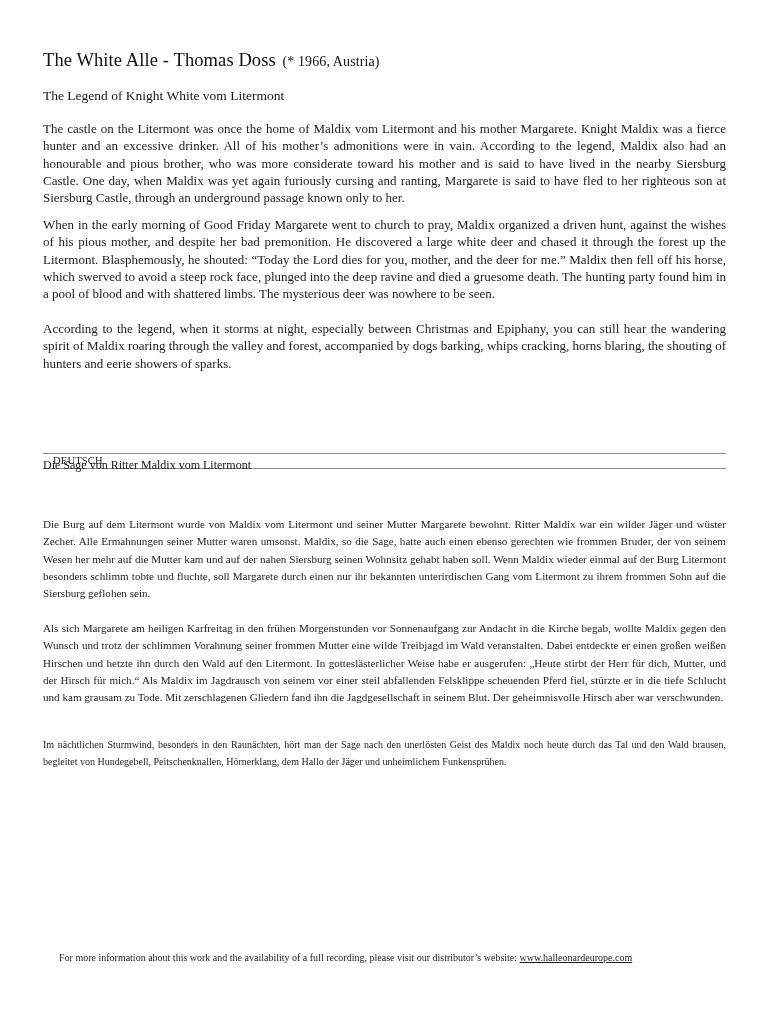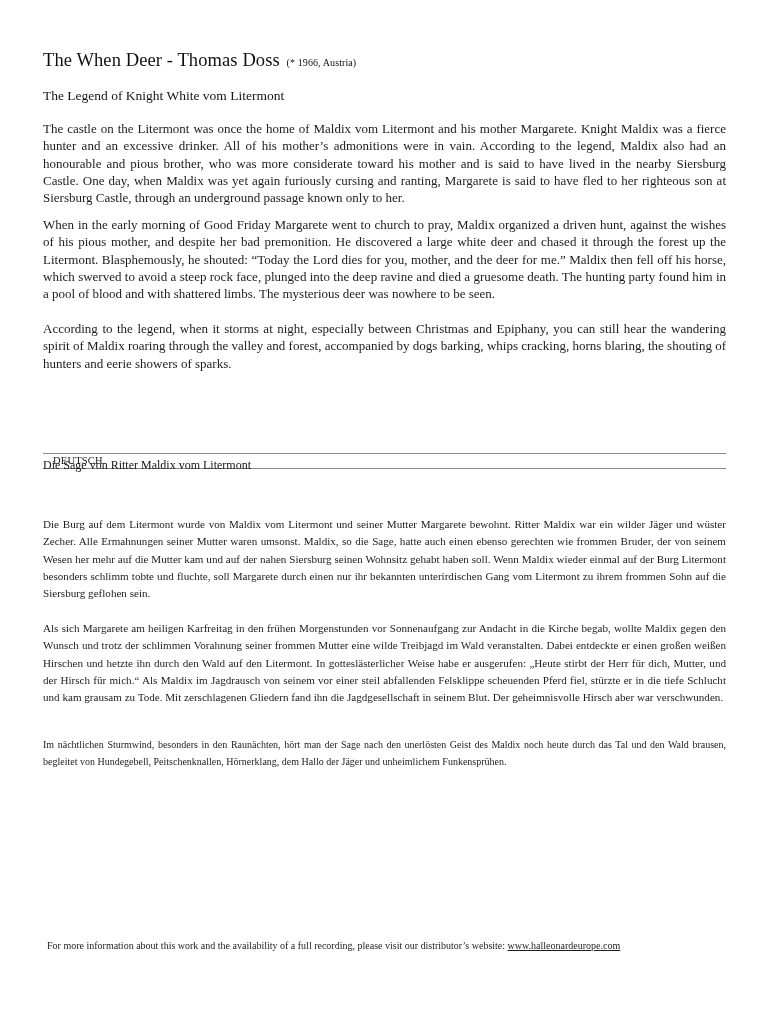--- a/index.html
+++ b/index.html
@@ -24,21 +24,21 @@
     .title {
       position: absolute;
       top: 50px;
       left: 0;
       font-size: 18.5px;
       white-space: nowrap;
       letter-spacing: 0.1px;
       color: #111;
     }
     .title .sub {
-      font-size: 10px;
+      font-size: 14px;
       margin-left: 2px;
     }
     .heading {
       position: absolute;
       left: 0;
       font-size: 13.5px;
       white-space: nowrap;
       color: #151515;
     }
     .heading-en { top: 88px; }
@@ -81,35 +81,35 @@
     .footer {
       position: absolute;
       left: 0;
       top: 934px;
       width: 683px;
       font-size: 10px;
       line-height: 15.5px;
       color: #1c1c1c;
     }
     .footer p {
-      margin: 4px;
+      margin: 16px;
       text-align: justify;
     }
     .footer a {
       color: #1c1c1c;
       text-decoration: underline;
     }
   </style>
 </head>
 <body>
 
 <div class="page">
 
   <div class="title">
-    <span>The When Deer - Thomas Doss</span>
+    <span>The White Alle - Thomas Doss</span>
     <span class="sub">(* 1966, Austria)</span>
   </div>
 
   <div class="heading heading-en">The Legend of Knight White vom Litermont</div>
 
   <p class="para p-en-1">The castle on the Litermont was once the home of Maldix vom Litermont and his mother Margarete. Knight Maldix was a fierce hunter and an excessive drinker. All of his mother’s admonitions were in vain. According to the legend, Maldix also had an honourable and pious brother, who was more considerate toward his mother and is said to have lived in the nearby Siersburg Castle. One day, when Maldix was yet again furiously cursing and ranting, Margarete is said to have fled to her righteous son at Siersburg Castle, through an underground passage known only to her.</p>
   <p class="para p-en-2">When in the early morning of Good Friday Margarete went to church to pray, Maldix organized a driven hunt, against the wishes of his pious mother, and despite her bad premonition. He discovered a large white deer and chased it through the forest up the Litermont. Blasphemously, he shouted: “Today the Lord dies for you, mother, and the deer for me.” Maldix then fell off his horse, which swerved to avoid a steep rock face, plunged into the deep ravine and died a gruesome death. The hunting party found him in a pool of blood and with shattered limbs. The mysterious deer was nowhere to be seen.</p>
   <p class="para p-en-3">According to the legend, when it storms at night, especially between Christmas and Epiphany, you can still hear the wandering spirit of Maldix roaring through the valley and forest, accompanied by dogs barking, whips cracking, horns blaring, the shouting of hunters and eerie showers of sparks.</p>
 
   <div class="rule rule-top"></div>

